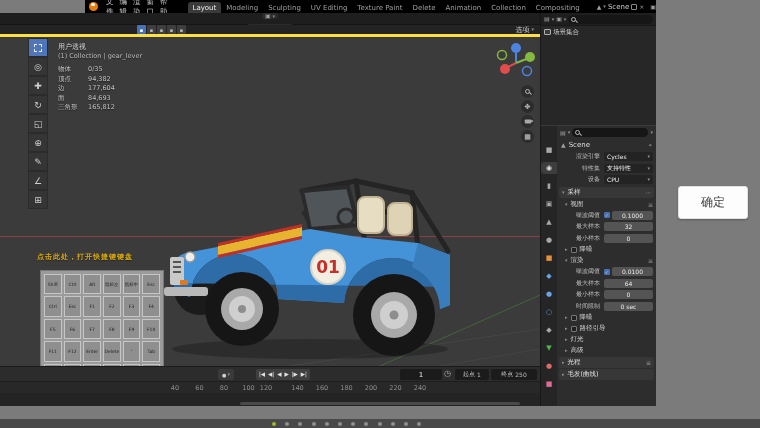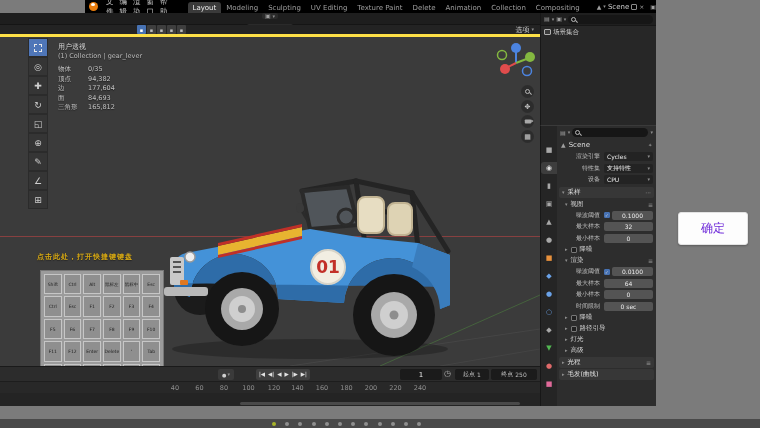--- a/index.html
+++ b/index.html
@@ -99,21 +99,21 @@
   .pbread{height:12px;display:flex;align-items:center;gap:3px;padding:0 4px;font-size:7px;color:#dcdcdc;}
   .prow{height:11.5px;display:flex;align-items:center;padding:0 3px;gap:2px;}
   .plabel{flex:0 0 42px;text-align:right;color:#bdbdbd;font-size:6px;padding-right:2px;white-space:nowrap;overflow:hidden;}
   .pfield{flex:1;background:#545454;border-radius:2px;height:9px;color:#ededed;font-size:6px;display:flex;align-items:center;justify-content:center;white-space:nowrap;}
   .pfield.dd{background:#232323;justify-content:space-between;padding:0 3px;}
   .psec{height:11px;background:#373737;border-radius:2px;margin:1px 2px;display:flex;align-items:center;gap:3px;padding:0 3px;font-size:6.5px;color:#e0e0e0;}
   .psub{height:11px;display:flex;align-items:center;gap:3px;padding:0 3px 0 8px;font-size:6.5px;color:#d2d2d2;}
   .sicon{margin-left:auto;color:#9a9a9a;font-size:6px;}
   
   .sidebar{left:656px;top:0;width:104px;height:419px;background:#7b7b7b;}
-  .confirm{left:678px;top:212px;width:70px;height:33px;background:#fdfdfd;border:1px solid #e3e3e3;border-radius:3px;display:flex;align-items:center;justify-content:center;font-size:12px;color:#6d28d9;box-shadow:0 1px 2px rgba(0,0,0,.25);}
+  .confirm{left:678px;top:186px;width:70px;height:33px;background:#fdfdfd;border:1px solid #e3e3e3;border-radius:3px;display:flex;align-items:center;justify-content:center;font-size:12px;color:#404040;box-shadow:0 1px 2px rgba(0,0,0,.25);}
 </style>
 </head>
 <body>
 
 <div id="app">
 
   <div class="abs topbar">
     <span class="blogo"></span>
     <span id="topbar-menus" style="display:flex;gap:2px;">
         <span class="menu">文件</span>
@@ -422,21 +422,21 @@
     <div class="rangefield" style="left:491px;width:46px">
         <span>终点</span>
         <span>250</span>
       </div>
   </div>
   <div class="abs tl-ruler" id="tl-ruler">
       <div class="rlabel" style="left: 165px;">40</div>
       <div class="rlabel" style="left: 189.5px;">60</div>
       <div class="rlabel" style="left: 214px;">80</div>
       <div class="rlabel" style="left: 238.5px;">100</div>
-      <div class="rlabel" style="left: 264px;">120</div>
+      <div class="rlabel" style="left: 256px;">120</div>
       <div class="rlabel" style="left: 287.5px;">140</div>
       <div class="rlabel" style="left: 312px;">160</div>
       <div class="rlabel" style="left: 336.5px;">180</div>
       <div class="rlabel" style="left: 361px;">200</div>
       <div class="rlabel" style="left: 385.5px;">220</div>
       <div class="rlabel" style="left: 410px;">240</div>
     </div>
   <div class="abs tl-tracks">
       <div class="tl-scroll"></div>
     </div>

